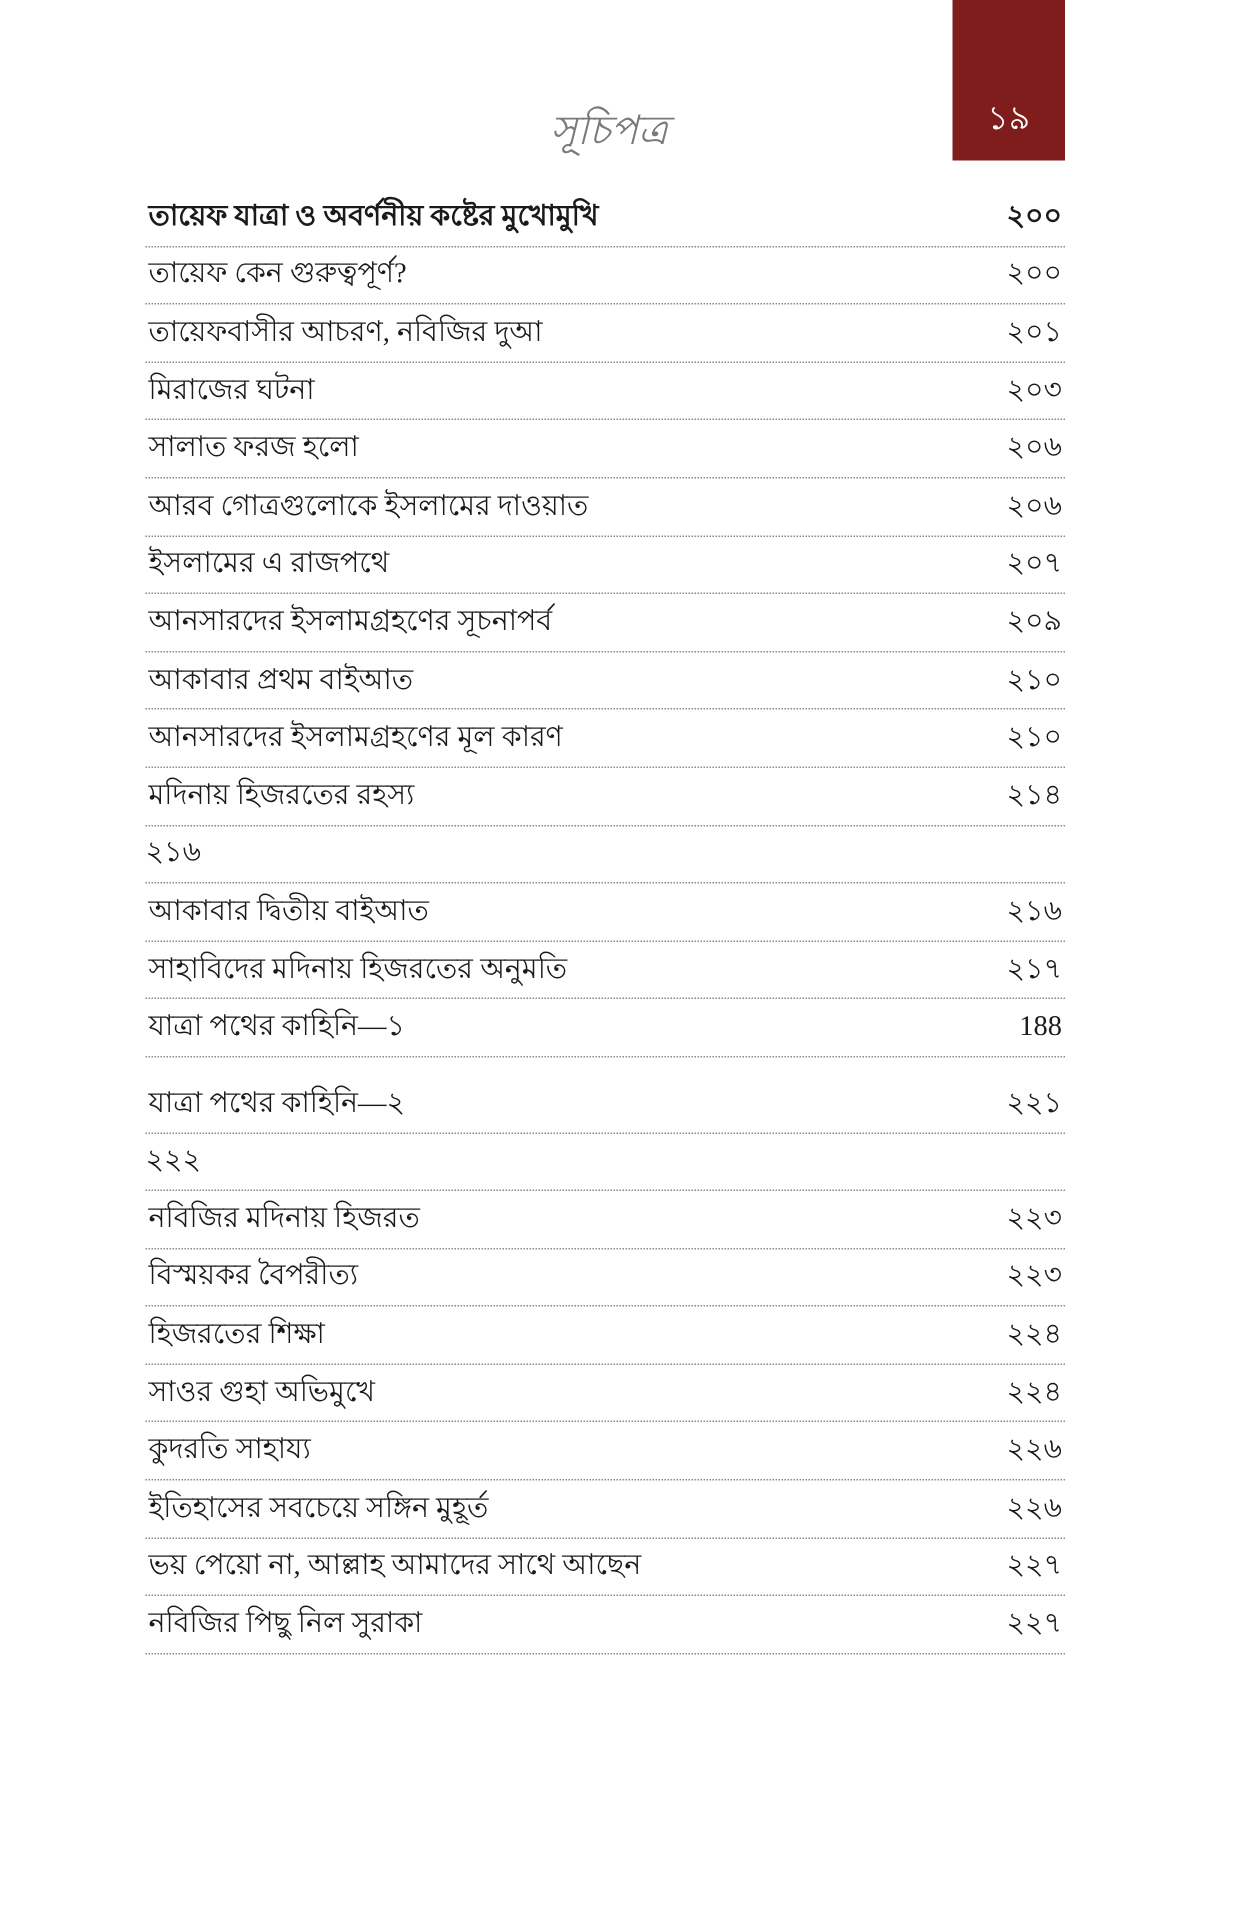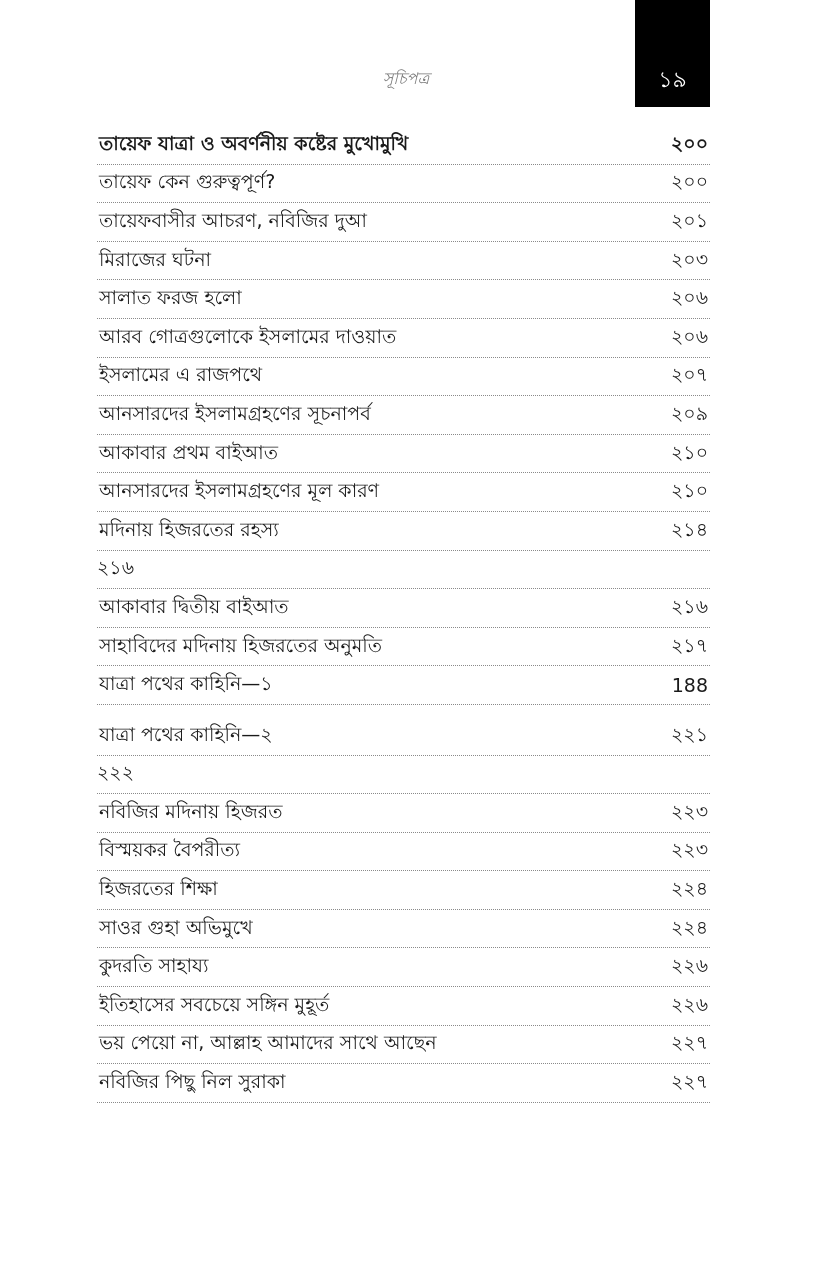--- a/index.html
+++ b/index.html
@@ -14,47 +14,48 @@
       overflow: hidden;
       font-family: "DejaVu Sans", "Liberation Sans", sans-serif;
       color: #1a1a1a;
     }
     .page-tab {
       position: absolute;
       left: 635px;
       top: 0;
       width: 75px;
       height: 107px;
-      background: #000000;
+      background: #7f1d1d;
       display: flex;
       align-items: flex-end;
       justify-content: center;
       padding-bottom: 16px;
       box-sizing: border-box;
     }
     .page-number {
       color: #ffffff;
       font-size: 22px;
       line-height: 1;
     }
     .running-head {
       position: absolute;
       left: 0;
       top: 66px;
       width: 812px;
       text-align: center;
-      font-size: 16px;
+      font-size: 27px;
       font-style: italic;
       color: #7a7a7a;
     }
     .toc {
       position: absolute;
       left: 97px;
       top: 126px;
       width: 613px;
+      font-family: Liberation Serif, serif;
     }
     .toc-row {
       display: flex;
       justify-content: space-between;
       align-items: center;
       height: 38.6px;
       border-bottom: 1px dotted #8a8a8a;
       box-sizing: border-box;
       font-size: 19px;
     }

